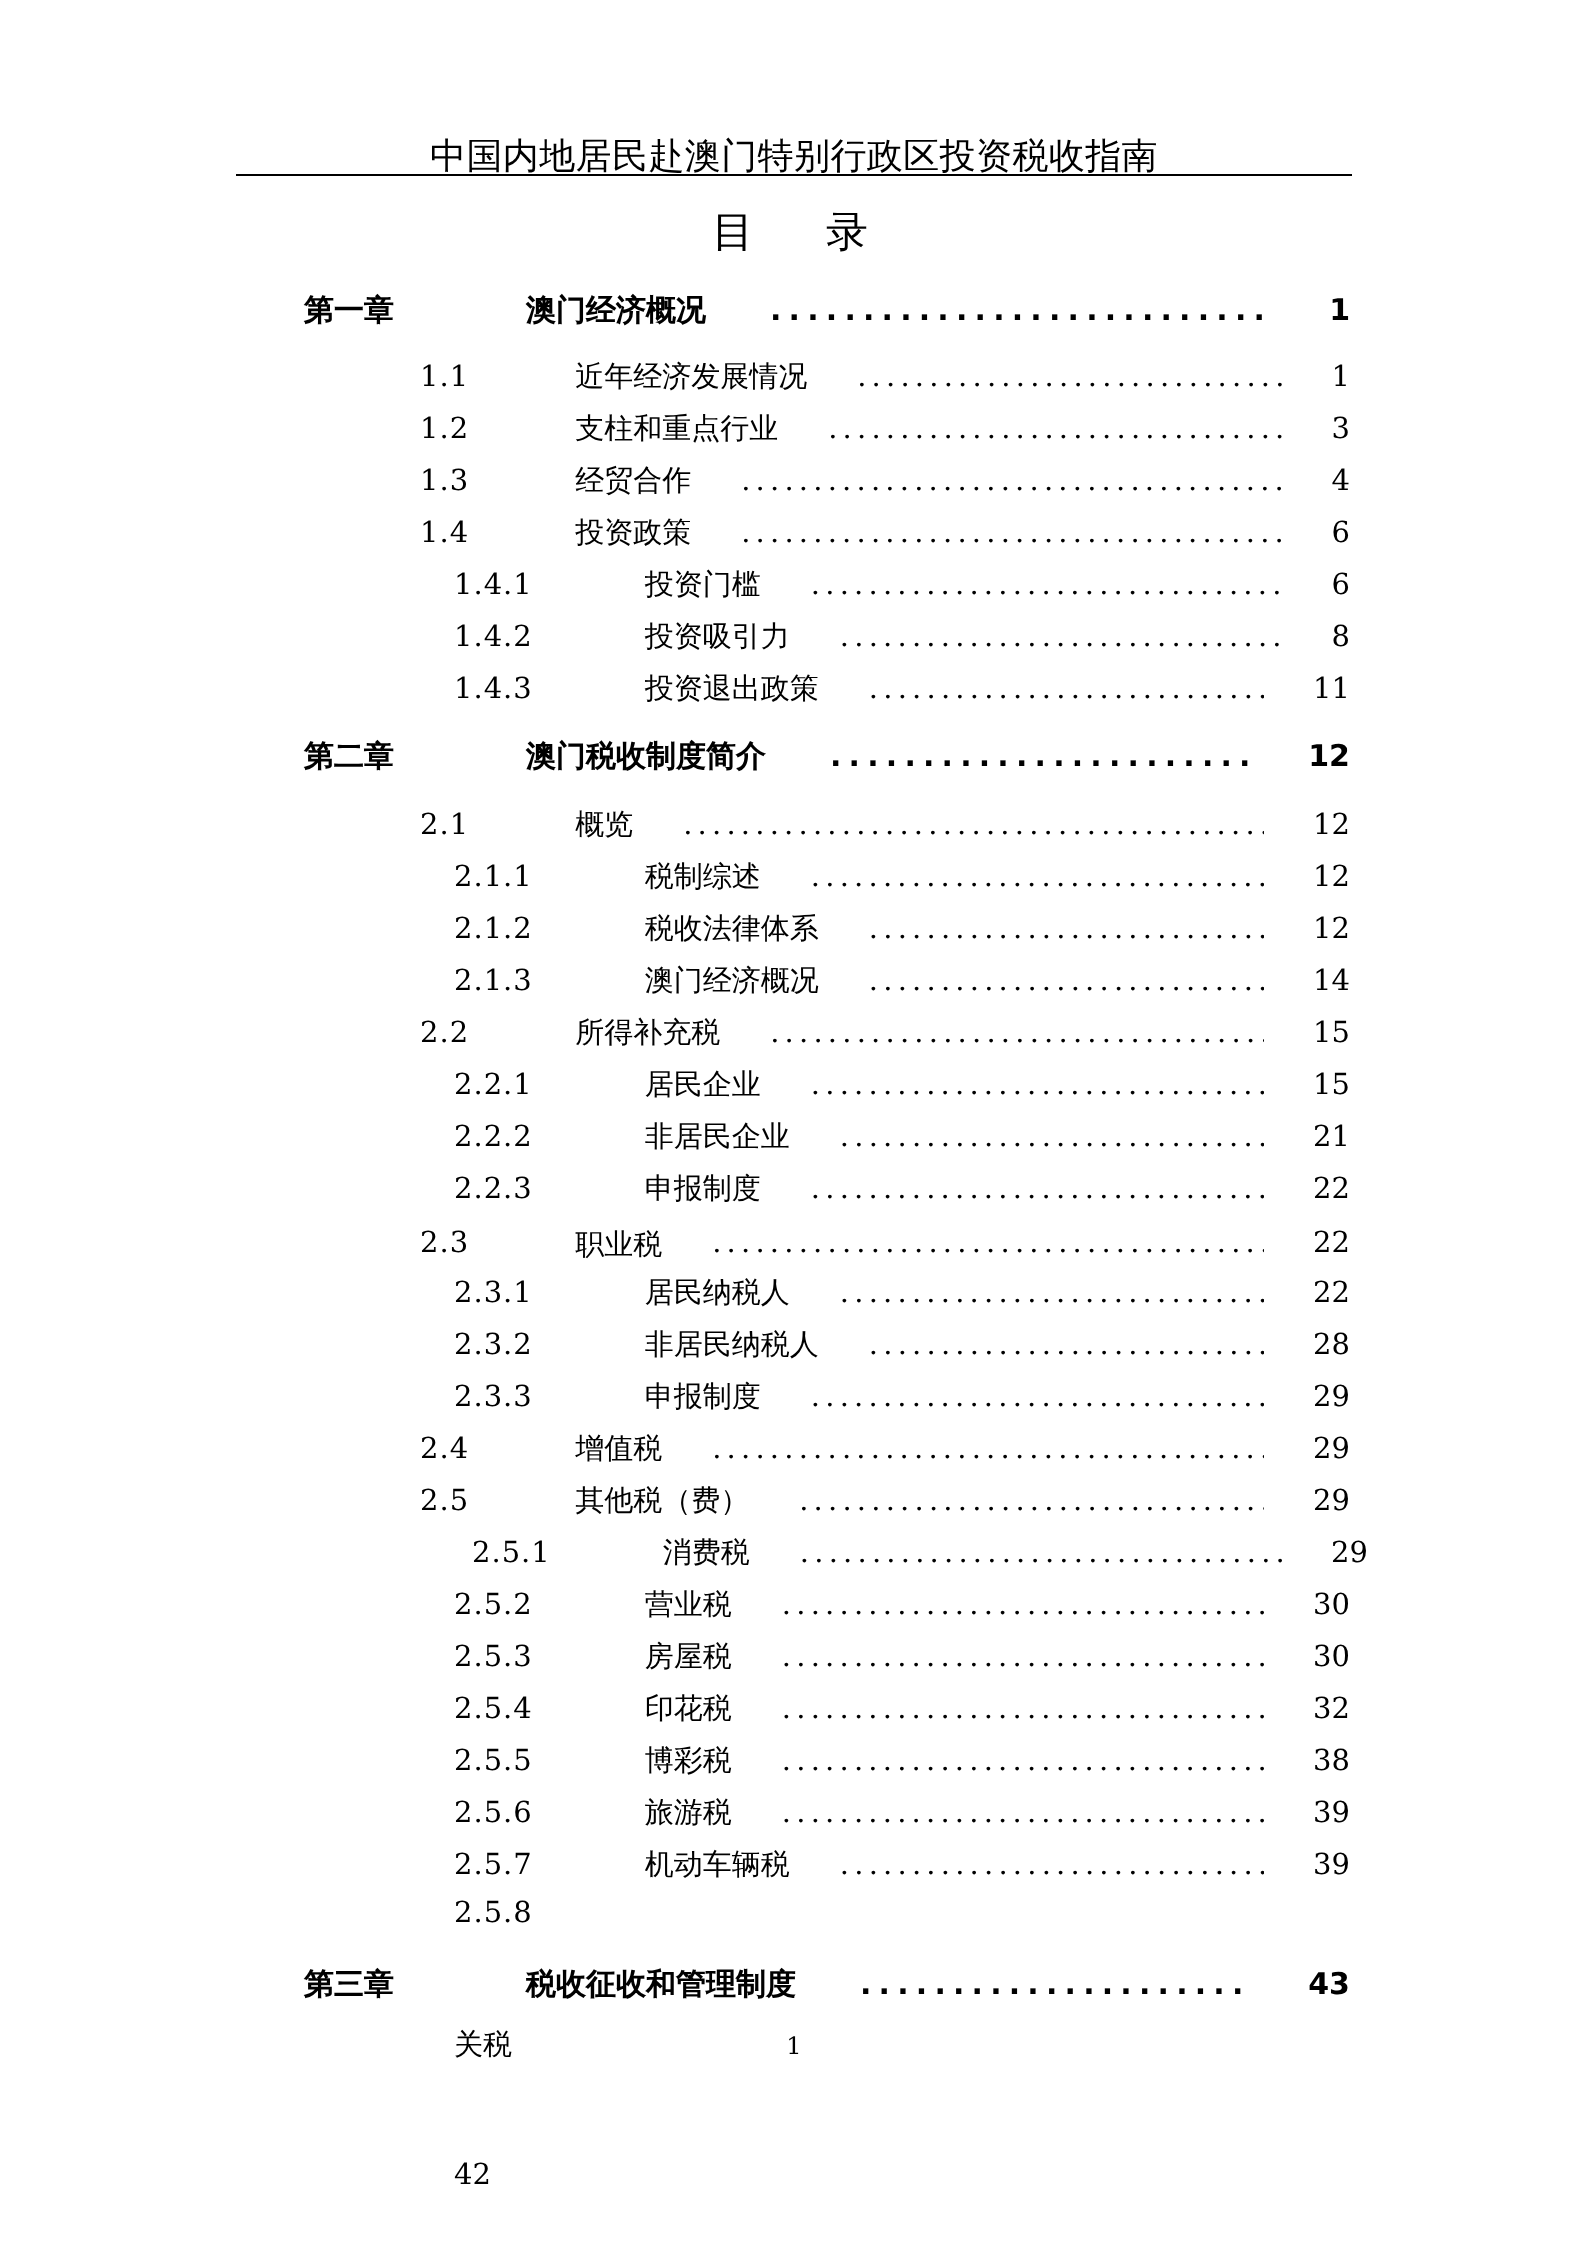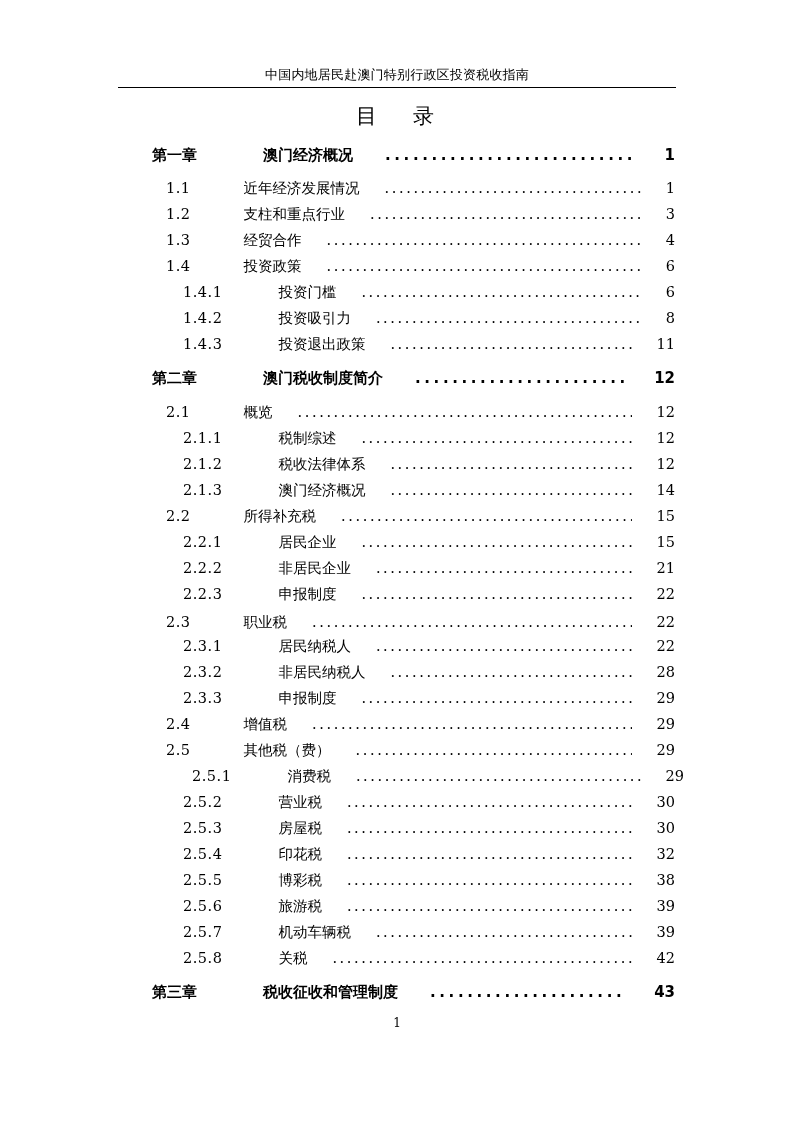--- a/index.html
+++ b/index.html
@@ -1,37 +1,37 @@
 <!DOCTYPE html>
 <html><head>
 <meta charset="utf-8">
 <style>
   html, body { margin: 0; padding: 0; background: #ffffff; }
   body { width: 794px; height: 1123px; position: relative; overflow: hidden;
          font-family: "DejaVu Serif", "Liberation Serif", serif; color: #000; }
   .header-text { position: absolute; top: 66px; left: 0; width: 794px; text-align: center;
-         font-size: 13px; letter-spacing: 0.2px; }
+         font-size: 18px; letter-spacing: 0.2px; }
   .header-rule { position: absolute; top: 87px; left: 118px; width: 558px; height: 0;
          border-top: 1px solid #000; }
   .toc-title { position: absolute; top: 102px; left: 0; width: 790px; text-align: center;
          font-family: "DejaVu Sans", sans-serif; font-size: 21px; }
   .toc-title span { display: inline-block; }
   .toc-title .gap { width: 36px; }
   .toc { position: absolute; left: 0; top: 0; width: 794px; }
   .row { position: absolute; height: 22px; display: flex; align-items: baseline;
          font-size: 14.5px; white-space: nowrap; gap: 24px; }
   .row .label { flex: 0 0 auto; }
   .row .num { flex: 0 0 auto; }
   .row .sp { flex: 0 0 auto; display: inline-block; width: 8px; }
   .row .leader { flex: 1 1 auto; overflow: hidden; white-space: nowrap; letter-spacing: 2.6px;
          margin: 0 1px; }
   .row.ch { font-family: "DejaVu Sans", sans-serif; font-weight: bold; font-size: 15px; }
   .row.ch .sp { width: 18px; }
   .row.ch .leader { letter-spacing: 3.6px; margin: 0 4px 0 8px; }
-  .row.l2 .num-prefix, .row.l3 .num-prefix { letter-spacing: 0.5px; }
+  .row.l2 .num-prefix, .row.l3 .num-prefix { letter-spacing: 0.5px; margin-left: 44px; }
   .page-num { position: absolute; top: 1016px; left: 0; width: 794px; text-align: center;
          font-size: 12px; }
 </style>
 </head>
 <body>
 
 <div class="header-text">中国内地居民赴澳门特别行政区投资税收指南</div>
 <div class="header-rule"></div>
 
 <div class="toc-title">
@@ -243,21 +243,21 @@
       <span class="leader">........................................................................................................................</span>
       <span class="num">39</span>
     </div>
     <div class="row l3" style="top: 923px; left: 183px; width: 492px;">
       <span class="label num-prefix">2.5.7</span>
       <span class="sp"></span>
       <span class="label">机动车辆税</span>
       <span class="leader">........................................................................................................................</span>
       <span class="num">39</span>
     </div>
-    <div class="row l3" style="top: 949px; left: 183px; width: 492px;">
+    <div class="row l3" style="top: 949px; left: 183px; width: 492px; flex-direction: column;">
       <span class="label num-prefix">2.5.8</span>
       <span class="sp"></span>
       <span class="label">关税</span>
       <span class="leader">........................................................................................................................</span>
       <span class="num">42</span>
     </div>
     <div class="row ch" style="top: 983px; left: 152px; width: 523px;">
       <span class="label num-prefix">第三章</span>
       <span class="sp"></span>
       <span class="label">税收征收和管理制度</span>

